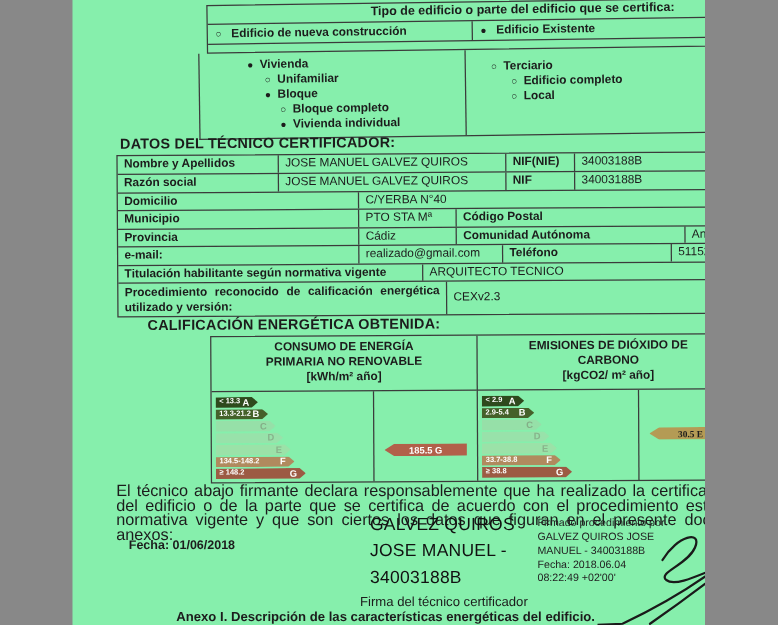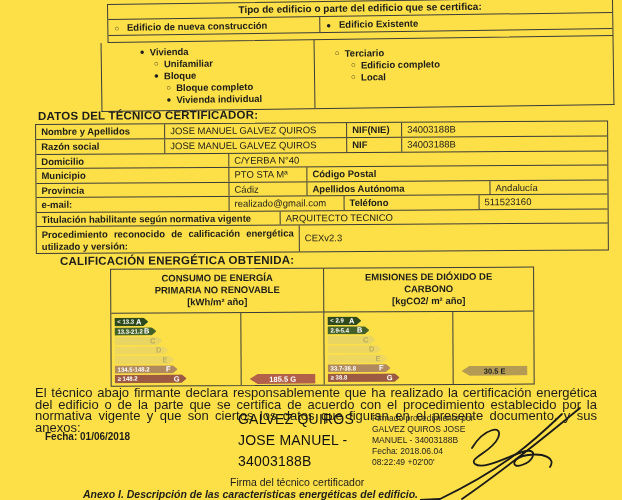--- a/index.html
+++ b/index.html
@@ -1,17 +1,17 @@
 <!DOCTYPE html>
 <html><head>
 <meta charset="utf-8">
 <style>
   * { margin:0; padding:0; box-sizing:border-box; }
   body { background:#888; font-family:"Liberation Sans", sans-serif; }
-  .page { position:relative; width:622px; height:500px; background:#fde047; overflow:hidden;
+  .page { position:relative; width:506px; height:500px; background:#86efac; overflow:hidden;
           color:#1c1c1c; margin:0 auto; }
 
   
   .sec-top { position:absolute; left:107px; top:4px; width:506px;
              transform:rotate(-0.8deg); transform-origin:left top; }
   .tt-box { border:1.4px solid #3b3b3b; }
   .tt-title { font-size:10px; font-weight:bold; text-align:center; padding:1px 0 2px;
               border-bottom:1px solid #3b3b3b; }
   .tt-opts { display:grid; grid-template-columns:211px 1fr; }
   .tt-cell { padding:2px 4px 2px 6px; font-size:9.5px; font-weight:600; }
@@ -65,21 +65,21 @@
                  clip-path:polygon(0 50%, 8px 0, 100% 0, 100% 100%, 8px 100%); }
 
   
   .declaration { position:absolute; left:35px; top:387px; width:562px; font-size:13px;
                  font-weight:500; line-height:11.5px; text-align:justify; }
   .fecha { position:absolute; left:45px; top:431px; font-size:10px; font-weight:600; }
   .sig-big { position:absolute; left:238px; top:409px; font-size:14px; line-height:21px;
              color:#111; letter-spacing:0.2px; }
   .sig-small { position:absolute; left:372px; top:413px; font-size:8.5px; line-height:11px; color:#222; }
   .firma-caption { position:absolute; left:230px; top:476px; width:210px; text-align:left; font-size:10.5px; }
-  .anexo { position:absolute; left:83px; top:488px; font-size:10.5px; font-weight:bold; font-style:italic; }
+  .anexo { position:absolute; left:83px; top:488px; font-size:10.5px; font-weight:bold; }
   .sig-svg { position:absolute; left:420px; top:404px; }
 </style>
 </head>
 <body>
 
 <div class="page">
 
   <div class="sec-top">
     <div class="tt-box">
       <div class="tt-title">Tipo de edificio o parte del edificio que se certifica:</div>
@@ -155,21 +155,21 @@
         <div class="tcell bl">C/YERBA N°40</div>
       </div>
       <div class="trow rowb">
         <div class="tcell lbl">Municipio</div>
         <div class="tcell bl">PTO STA Mª</div>
         <div class="tcell lbl bl">Código Postal</div>
       </div>
       <div class="trow rowb">
         <div class="tcell lbl">Provincia</div>
         <div class="tcell bl">Cádiz</div>
-        <div class="tcell lbl bl">Apellidos Autónoma</div>
+        <div class="tcell lbl bl">Comunidad Autónoma</div>
         <div class="tcell bl">Andalucía</div>
       </div>
       <div class="trow rowem">
         <div class="tcell lbl">e-mail:</div>
         <div class="tcell bl">realizado@gmail.com</div>
         <div class="tcell lbl bl">Teléfono</div>
         <div class="tcell bl">511523160</div>
       </div>
       <div class="trow rowtit">
         <div class="tcell lbl">Titulación habilitante según normativa vigente</div>
@@ -220,21 +220,21 @@
         <div class="band" style="width: 63px; background: rgb(176, 138, 94); color: rgb(255, 255, 255);">
           <span class="band-range">134.5-148.2</span>
           <span class="band-letter">F</span>
         </div>
         <div class="band" style="width: 72px; background: rgb(156, 90, 67); color: rgb(255, 255, 255);">
           <span class="band-range">≥ 148.2</span>
           <span class="band-letter">G</span>
         </div>
       </div>
       <div class="ch-vals">
-        <div class="value-arrow" style="background: rgb(178, 96, 74); color: rgb(255, 255, 255); margin-top: 57px;">
+        <div class="value-arrow" style="background: rgb(178, 96, 74); color: rgb(255, 255, 255); margin-top: 38px;">
           <span>185.5 G</span>
         </div>
       </div>
 
       <div class="ch-bars rt2">
         <div class="band" style="width: 34px; background: rgb(46, 74, 29); color: rgb(255, 255, 255);">
           <span class="band-range">&lt; 2.9</span>
           <span class="band-letter">A</span>
         </div>
         <div class="band" style="width: 42px; background: rgb(69, 97, 42); color: rgb(255, 255, 255);">
@@ -256,21 +256,21 @@
         <div class="band" style="width: 63px; background: rgb(176, 138, 94); color: rgb(255, 255, 255);">
           <span class="band-range">33.7-38.8</span>
           <span class="band-letter">F</span>
         </div>
         <div class="band" style="width: 72px; background: rgb(156, 90, 67); color: rgb(255, 255, 255);">
           <span class="band-range">≥ 38.8</span>
           <span class="band-letter">G</span>
         </div>
       </div>
       <div class="ch-vals">
-        <div class="value-arrow" style="background: rgb(180, 155, 85); color: rgb(29, 29, 29); margin-top: 50px;">
+        <div class="value-arrow" style="background: rgb(180, 155, 85); color: rgb(29, 29, 29); margin-top: 26px; font-family: Liberation Serif, serif;">
           <span>30.5 E</span>
         </div>
       </div>
     </div>
   </div>
 
   <div class="declaration">El técnico abajo firmante declara responsablemente que ha realizado la certificación energética del edificio o de la parte que se certifica de acuerdo con el procedimiento establecido por la normativa vigente y que son ciertos los datos que figuran en el presente documento, y sus anexos:</div>
 
   <div class="fecha">Fecha: 01/06/2018</div>
 

